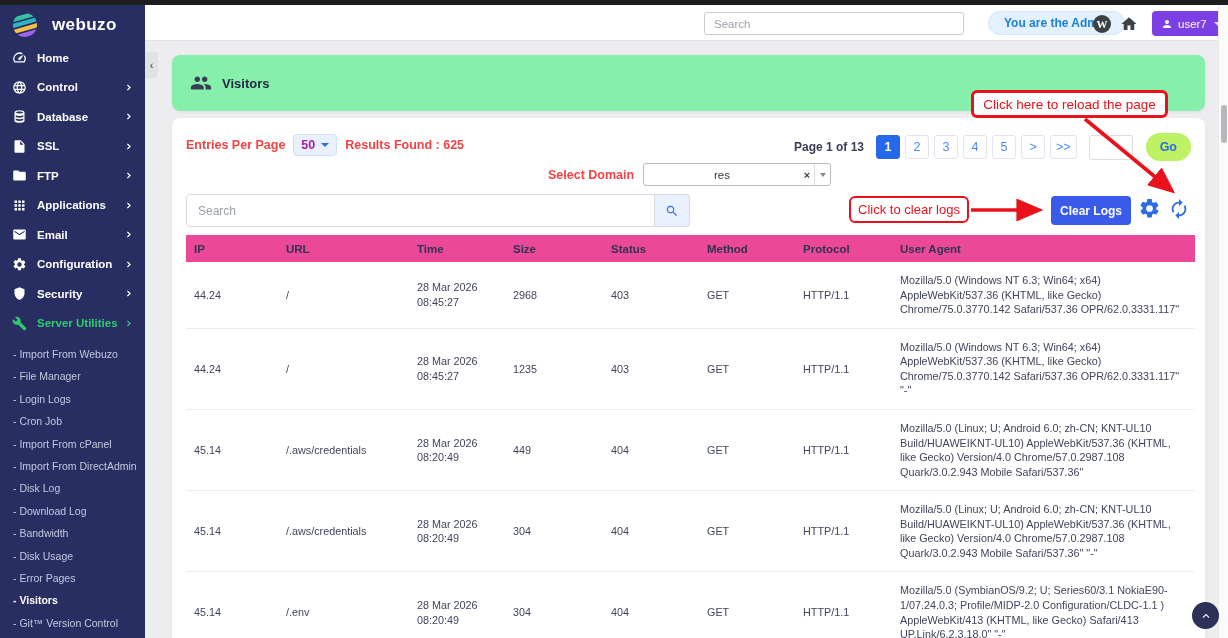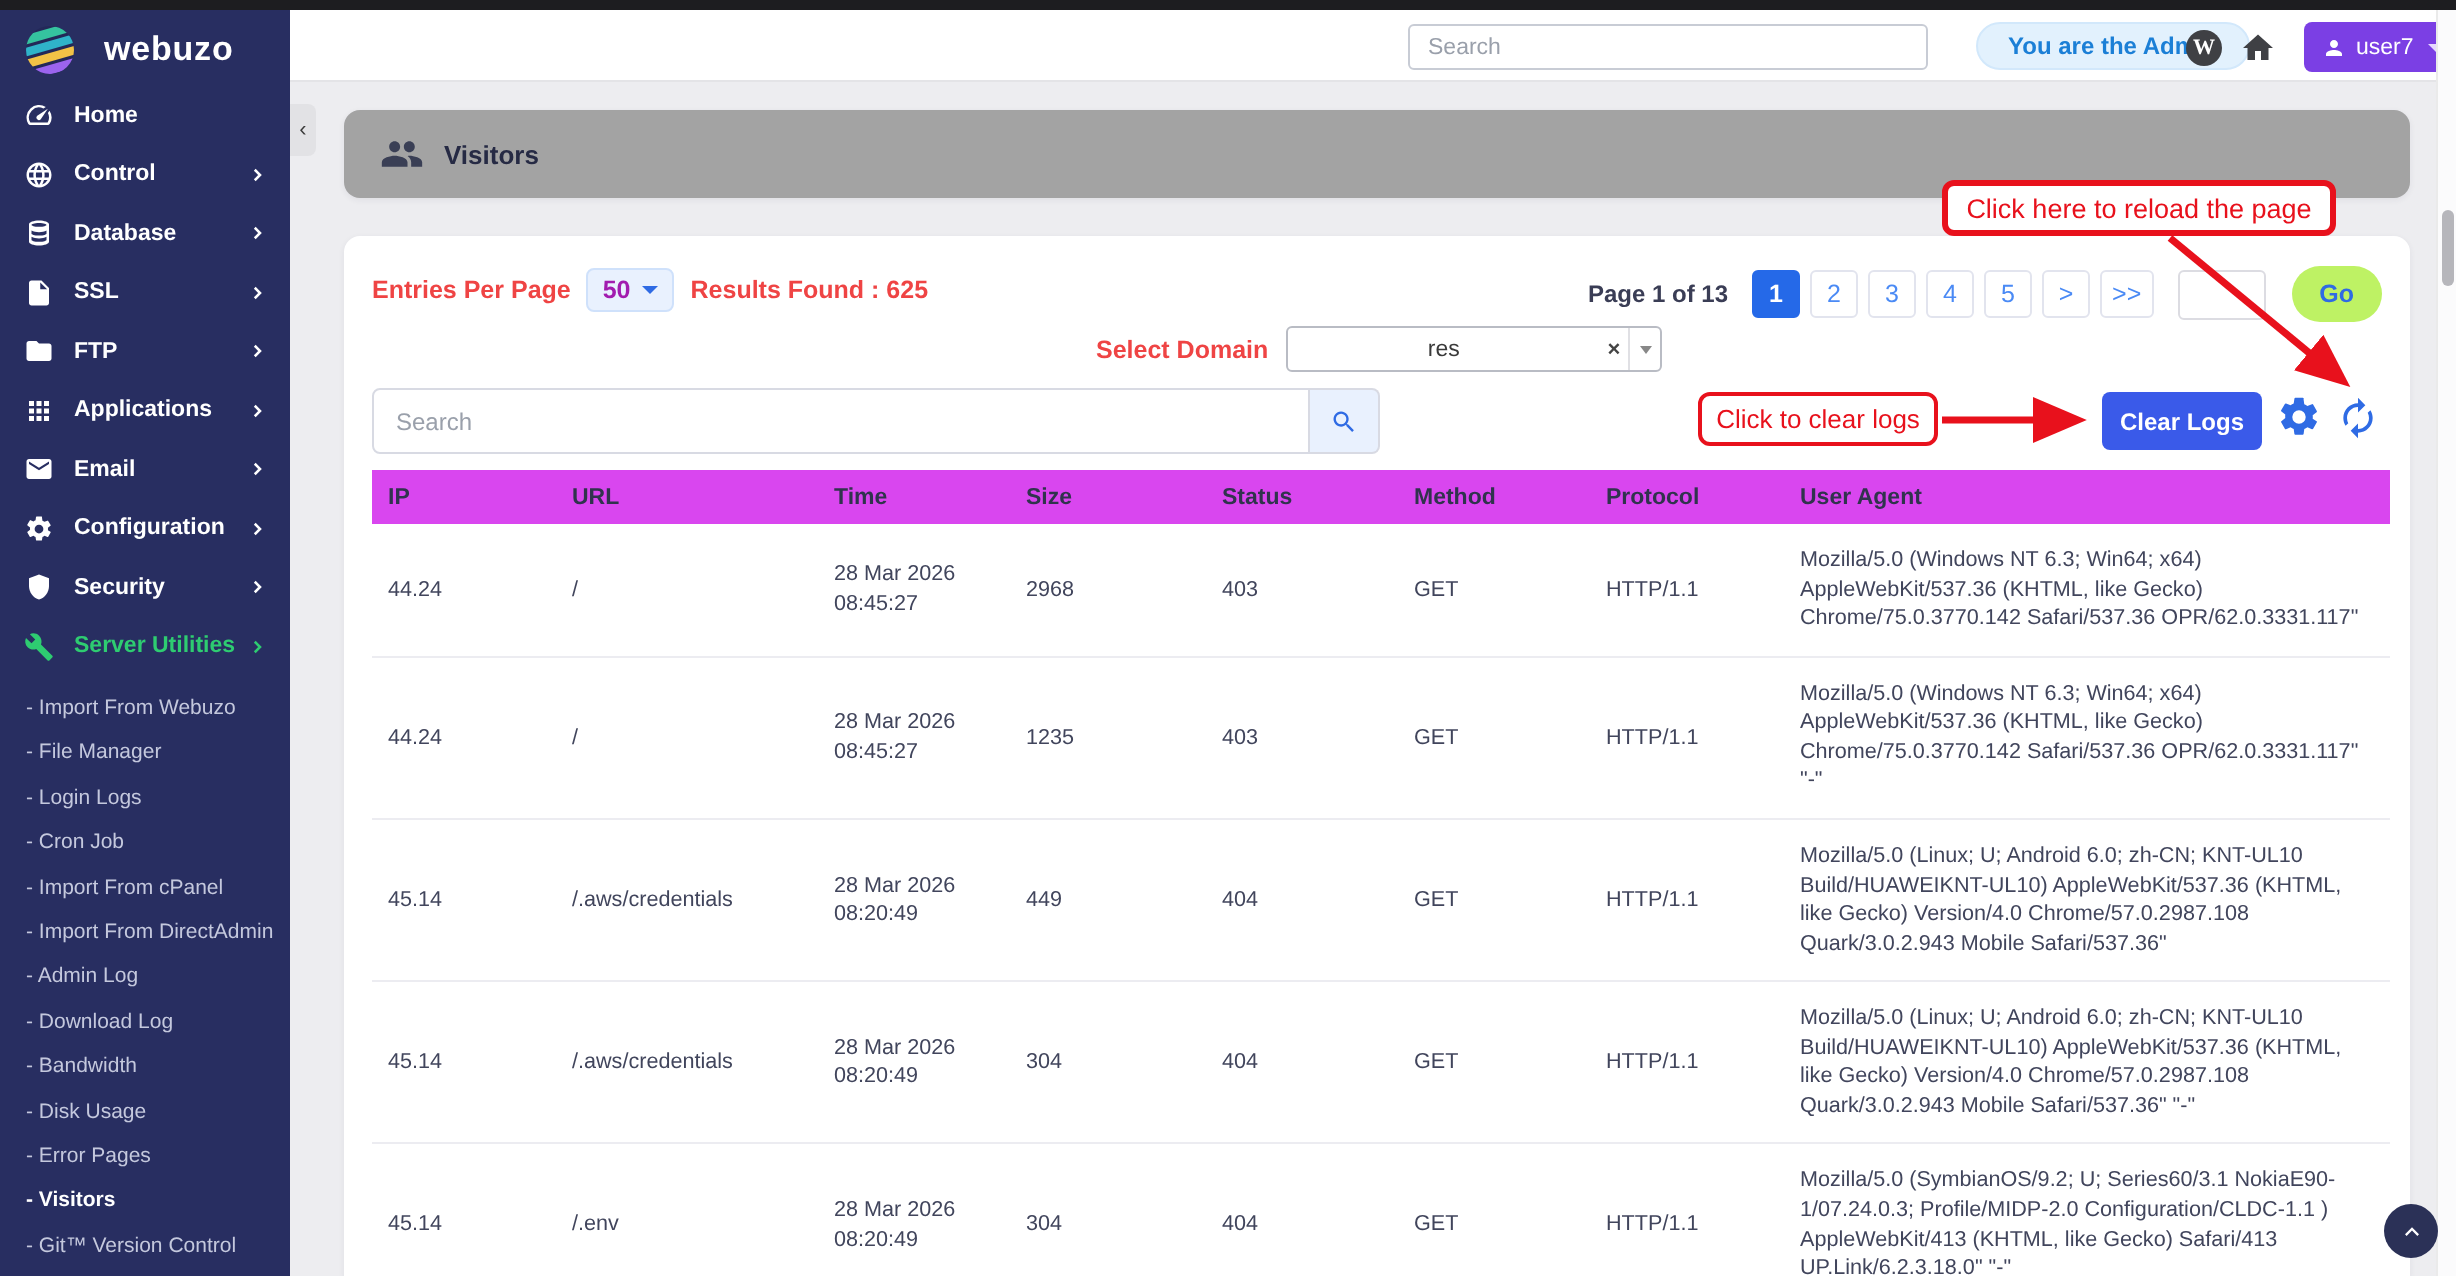--- a/index.html
+++ b/index.html
@@ -32,21 +32,21 @@
   .home-top-icon { position:absolute; left:975px; top:10px; cursor:pointer; }
   .home-top-icon svg { width:18px; height:18px; fill:#3f4044; }
   .user-btn { position:absolute; left:1007px; top:6px; height:25px; background:#7b3fe4; border-radius:4px; color:#fff; font-size:11.5px; display:flex; align-items:center; gap:5px; padding:0 9px; cursor:pointer; }
   .user-btn svg { width:12px; height:12px; fill:#fff; }
   .user-caret { width:0; height:0; border-left:4px solid transparent; border-right:4px solid transparent; border-top:4px solid #e7d9ff; margin-left:2px; }
 
   
   .content { position:absolute; left:145px; top:41px; width:1073px; height:597px; background:#ededf0; z-index:10; }
   .collapse-tab { position:absolute; left:0; top:11px; width:13px; height:26px; background:#e2e2e5; border-radius:0 4px 4px 0; color:#3a3a3a; font-size:11px; display:flex; align-items:center; justify-content:center; cursor:pointer; }
 
-  .title-card { position:absolute; left:27px; top:14px; width:1033px; height:44px; background:#a3a3a3; border-radius:8px; box-shadow:0 1px 3px rgba(40,40,70,.07); display:flex; align-items:center; gap:10px; padding:0 18px; }
+  .title-card { position:absolute; left:27px; top:14px; width:1033px; height:56px; background:#86efac; border-radius:8px; box-shadow:0 1px 3px rgba(40,40,70,.07); display:flex; align-items:center; gap:10px; padding:0 18px; }
   .title-card svg { width:22px; height:22px; fill:#3a3f55; }
   .title-text { font-size:13px; font-weight:bold; color:#262a44; }
 
   .main-card { position:absolute; left:27px; top:77px; width:1033px; height:521px; background:#fff; border-radius:8px 8px 0 0; box-shadow:0 1px 3px rgba(40,40,70,.07); }
 
   .entries-group { position:absolute; left:14px; top:16px; display:flex; align-items:center; gap:8px; }
   .ctl-label { font-size:12.5px; font-weight:bold; color:#ef4444; }
   .entries-select { display:flex; align-items:center; gap:6px; background:#e9f1fe; border:1px solid #cfe1fb; border-radius:4px; padding:3px 7px; color:#a21caf; font-size:12.5px; font-weight:bold; cursor:pointer; }
   .caret-blue { width:0; height:0; border-left:4px solid transparent; border-right:4px solid transparent; border-top:4px solid #2f6be4; }
 
@@ -70,21 +70,21 @@
   .search-btn { width:35px; height:33px; background:#e9f1fe; border:1px solid #d8dae3; border-left:none; border-radius:0 4px 4px 0; display:flex; align-items:center; justify-content:center; cursor:pointer; }
   .search-btn svg { width:14px; height:14px; fill:#2f6be4; }
 
   .clear-btn { position:absolute; left:879px; top:78px; width:80px; height:29px; background:#3a5ae9; color:#fff; font-size:12px; font-weight:bold; border:none; border-radius:4px; cursor:pointer; }
   .gear-btn { position:absolute; left:966px; top:79px; cursor:pointer; }
   .gear-btn svg { width:23px; height:23px; fill:#2f6be4; }
   .reload-btn { position:absolute; left:996px; top:80px; cursor:pointer; }
   .reload-btn svg { width:22px; height:22px; fill:#2f6be4; }
 
   .log-table { position:absolute; left:14px; top:117px; width:1009px; border-collapse:collapse; table-layout:fixed; }
-  .log-table th { background:#d946ef; height:27px; text-align:left; padding:0 8px; font-size:11.5px; color:#30334d; font-weight:bold; }
+  .log-table th { background:#ec4899; height:27px; text-align:left; padding:0 8px; font-size:11.5px; color:#30334d; font-weight:bold; }
   .log-table td { padding:11px 8px; vertical-align:middle; border-bottom:1px solid #ececf1; font-size:10.8px; color:#41455c; line-height:1.35; word-wrap:break-word; }
   .col-ip{width:92px;} .col-url{width:131px;} .col-time{width:96px;} .col-size{width:98px;}
   .col-status{width:96px;} .col-method{width:96px;} .col-proto{width:97px;} .col-ua{width:303px;}
   .cell-ip { white-space:nowrap; overflow:hidden; }
 
   
   .note { position:absolute; background:#fff; border:3px solid #e8111c; border-radius:6px; color:#e8111c; display:flex; align-items:center; justify-content:center; z-index:55; }
   .note-reload { left:971px; top:90px; width:197px; height:28px; font-size:13.5px; }
   .note-clear { left:849px; top:196px; width:120px; height:27px; font-size:13px; border-width:2.5px; }
   .arrows { position:absolute; left:0; top:0; z-index:54; pointer-events:none; }
@@ -249,21 +249,21 @@
     </div>
   </div>
 
   <div class="subnav">
     <div class="sub-item">- Import From Webuzo</div>
     <div class="sub-item">- File Manager</div>
     <div class="sub-item">- Login Logs</div>
     <div class="sub-item">- Cron Job</div>
     <div class="sub-item">- Import From cPanel</div>
     <div class="sub-item">- Import From DirectAdmin</div>
-    <div class="sub-item">- Admin Log</div>
+    <div class="sub-item">- Disk Log</div>
     <div class="sub-item">- Download Log</div>
     <div class="sub-item">- Bandwidth</div>
     <div class="sub-item">- Disk Usage</div>
     <div class="sub-item">- Error Pages</div>
     <div class="sub-item active">- Visitors</div>
     <div class="sub-item">- Git™ Version Control</div>
   </div>
 </div>
 
 <div class="topbar">

